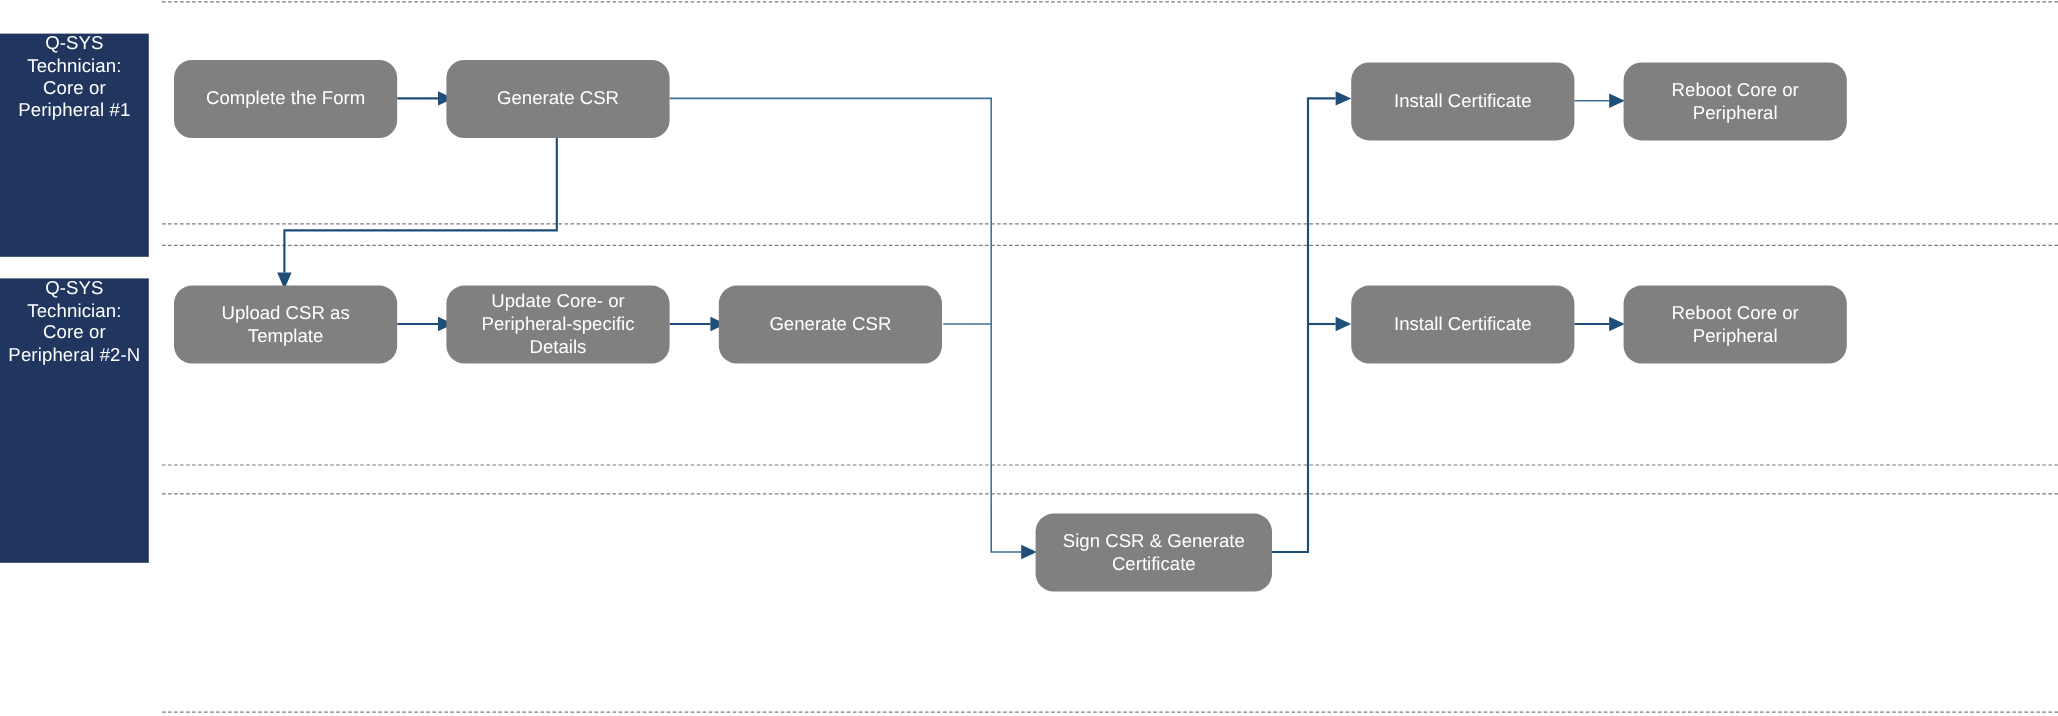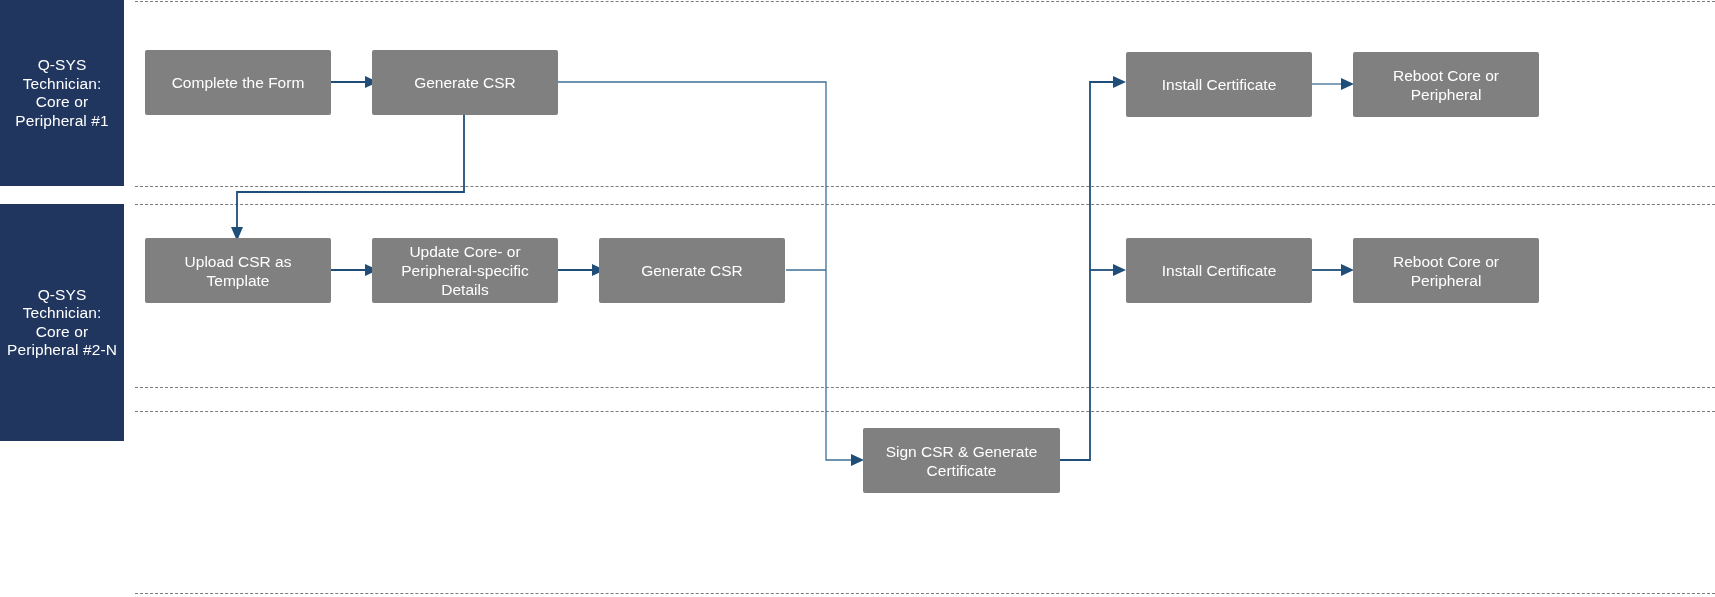--- a/index.html
+++ b/index.html
@@ -19,45 +19,45 @@
   }
 
   
   .lane-header {
     position: absolute;
     left: 0;
     width: 124px;
     background: #21365f;
     color: #ffffff;
     display: flex;
-    align-items: center;
     justify-content: center;
     text-align: center;
     font-size: 15.5px;
     line-height: 18.5px;
     padding: 0 6px;
     box-sizing: border-box;
     letter-spacing: 0.1px;
+    margin-top: 28px;
   }
 
   
   .lane-divider {
     position: absolute;
     left: 135px;
     right: 0;
     height: 0;
     border-top: 1.6px dashed #7b7b7b;
   }
 
   
   .node {
     position: absolute;
     background: #808080;
     color: #ffffff;
-    border-radius: 2px;
+    border-radius: 15px;
     display: flex;
     align-items: center;
     justify-content: center;
     text-align: center;
     font-size: 15.5px;
     line-height: 19px;
     padding: 4px 8px;
     box-sizing: border-box;
   }
 

